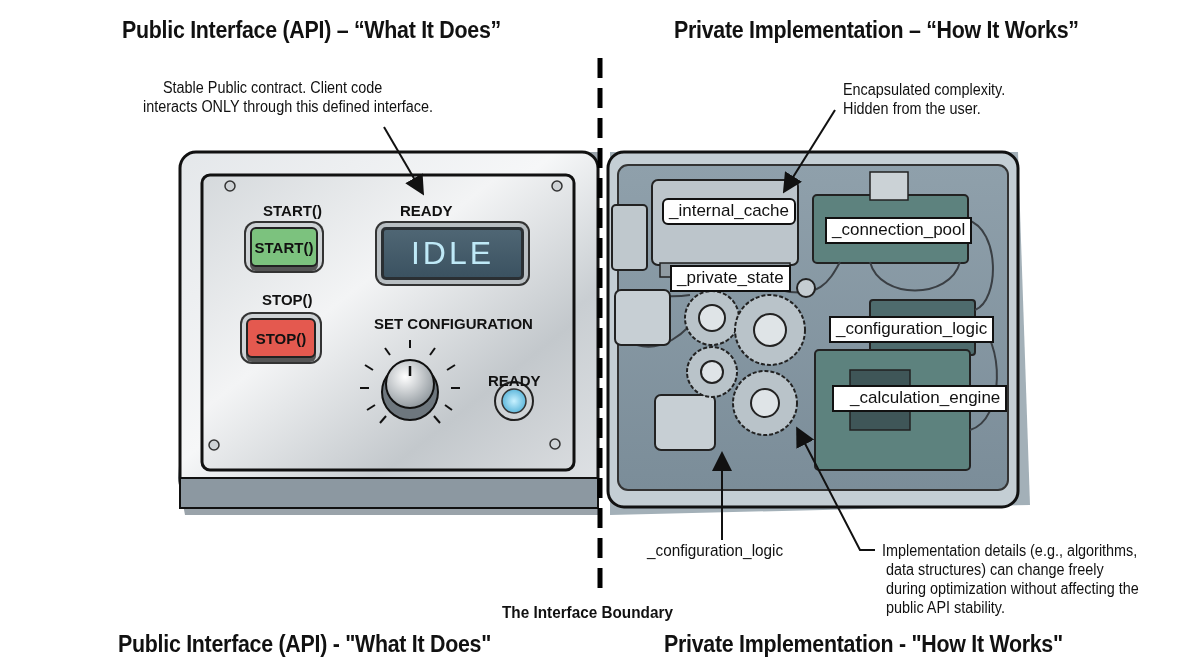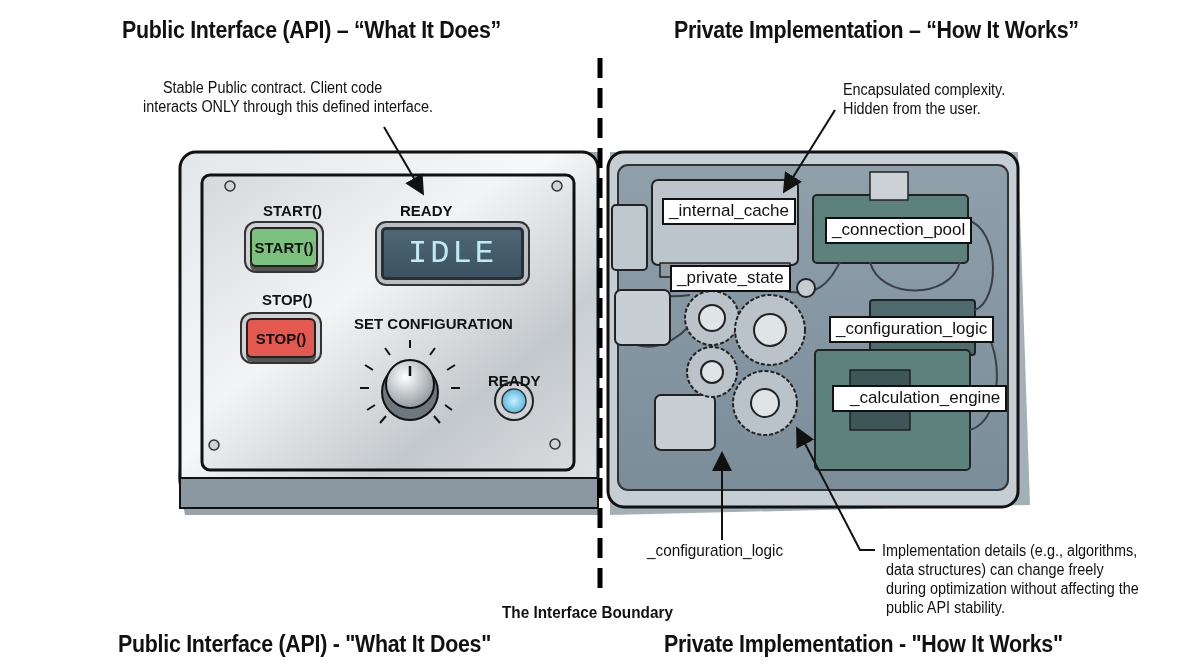--- a/index.html
+++ b/index.html
@@ -6,21 +6,21 @@
   body { width:1200px; height:670px; background:#ffffff; position:relative; overflow:hidden;
          font-family:"Liberation Sans", sans-serif; color:#111; }
   .abs { position:absolute; }
   .title { font-weight:bold; font-size:23px; letter-spacing:-0.3px; white-space:nowrap; transform:scaleX(0.93); transform-origin:left top; }
   .note { font-size:16px; line-height:19px; white-space:nowrap; transform:scaleX(0.9); transform-origin:left top; }
   svg { position:absolute; left:0; top:0; }
   .tag { position:absolute; background:#fff; border:2px solid #111; font-size:17px; padding:1px 5px 2px 5px; white-space:nowrap; line-height:20px; }
   .plabel { position:absolute; font-weight:bold; font-size:15px; white-space:nowrap; }
   .btn { position:absolute; border:2px solid #222; border-radius:6px; font-weight:bold; font-size:15px; display:flex; align-items:center; justify-content:center; box-shadow:0 4px 0 #555, 0 0 0 4px #cfd3d6, 0 0 0 6px #333; cursor:pointer; }
   .lcd { position:absolute; background:linear-gradient(180deg,#4f6674,#3b5261); border:3px solid #2a2f33; border-radius:5px;
-         box-shadow:0 0 0 4px #b8bec2, 0 0 0 6px #333; color:#bfe9f7; font-family:Liberation Mono, monospace; font-size:32px;
+         box-shadow:0 0 0 4px #b8bec2, 0 0 0 6px #333; color:#bfe9f7; font-family:Liberation Sans, sans-serif; font-size:32px;
          display:flex; align-items:center; justify-content:center; letter-spacing:3px; }
 </style>
 </head>
 <body>
 
 <svg width="1200" height="670">
   <defs>
     <linearGradient id="steel" x1="0" y1="0" x2="1" y2="1">
       <stop offset="0" stop-color="#e4e7ea"></stop>
       <stop offset="0.45" stop-color="#f6f7f8"></stop>
@@ -151,20 +151,20 @@
 <div class="abs note" style="left:886px; top:560px;">data structures) can change freely</div>
 <div class="abs note" style="left:886px; top:579px;">during optimization without affecting the</div>
 <div class="abs note" style="left:886px; top:598px;">public API stability.</div>
 
 <div class="plabel" style="left:263px; top:202px;">START()</div>
 <div class="btn" style="left:250px; top:227px; width:64px; height:36px; background:#7cc27e;">START()</div>
 <div class="plabel" style="left:262px; top:291px;">STOP()</div>
 <div class="btn" style="left:246px; top:318px; width:66px; height:36px; background:#e4594f;">STOP()</div>
 <div class="plabel" style="left:400px; top:202px;">READY</div>
 <div class="lcd" style="left:381px; top:227px; width:137px; height:47px;">IDLE</div>
-<div class="plabel" style="left:354px; top:315px;">SET CONFIGURATION</div>
+<div class="plabel" style="left:374px; top:315px;">SET CONFIGURATION</div>
 <div class="plabel" style="left:488px; top:372px;">READY</div>
 
-<div class="tag" style="left:662px; top:198px;">_internal_cache</div>
+<div class="tag" style="left:662px; top:198px;border-radius:6px;">_internal_cache</div>
 <div class="tag" style="left:825px; top:217px;">_connection_pool</div>
 <div class="tag" style="left:670px; top:265px;">_private_state</div>
 <div class="tag" style="left:829px; top:316px;">_configuration_logic</div>
 <div class="tag" style="left:832px; top:385px;padding-left:16px;">_calculation_engine</div>
 
 </body></html>

